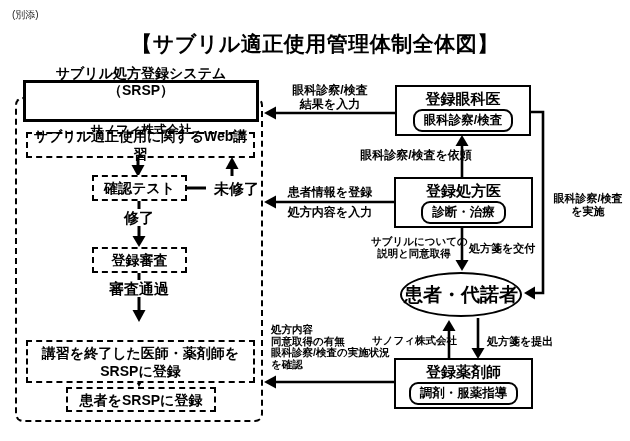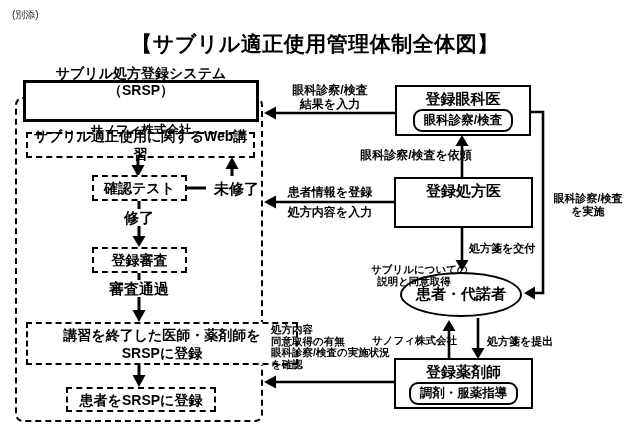--- a/index.html
+++ b/index.html
@@ -14,21 +14,21 @@
   .box{display:flex;flex-direction:column;align-items:center;justify-content:center;
        text-align:center;font-weight:bold;background:#fff;z-index:3;}
   .solid{border:3px solid #000;gap:24px;}
   .dashed{border:2px dashed #000;}
   .container-dashed{border:2px dashed #000;border-radius:8px;z-index:1;background:transparent;}
   .actor{border:2.5px solid #000;justify-content:flex-start;padding-top:2px;}
   .actor .actor-title{font-size:15px;line-height:19px;}
   .pill{border:2px solid #000;border-radius:9px;font-size:12.5px;font-weight:bold;
         padding:1px 9px 2px 9px;margin-top:1px;white-space:nowrap;background:#fff;line-height:16px;}
   .ellipse{border:2.5px solid #000;border-radius:50%;display:flex;align-items:center;justify-content:center;
-           font-size:15px;font-weight:bold;background:#fff;z-index:3;}
+           font-size:19px;font-weight:bold;background:#fff;z-index:3;}
   .lbl{font-weight:bold;z-index:4;white-space:nowrap;}
   .lbl.c{text-align:center;}
   .lbl.l{text-align:left;}
   .f15{font-size:15px;line-height:17px;}
   .f14{font-size:14px;line-height:18px;}
   .f12{font-size:12px;line-height:13.5px;}
   .f11{font-size:11px;line-height:12.5px;}
   .f105{font-size:10.5px;line-height:11.5px;}
   svg#wires{position:absolute;left:0;top:0;z-index:2;}
   .srsp-line1{font-size:14px;line-height:17px;}
@@ -94,34 +94,35 @@
   <div class="abs box dashed f14" style="left:92px;top:175px;width:95px;height:26px;">確認テスト</div>
 
   <div class="abs lbl l f15" style="left:207px;top:180px;width:52px;text-align:right;">未修了</div>
 
   <div class="abs lbl c f15" style="left:111px;top:209px;width:56px;">修了</div>
 
   <div class="abs box dashed f14" style="left:92px;top:247px;width:95px;height:26px;">登録審査</div>
 
   <div class="abs lbl c f15" style="left:103px;top:280px;width:72px;">審査通過</div>
 
-  <div class="abs box dashed" style="left:26px;top:322px;width:272px;height:43px;">
+  <div class="abs box dashed" style="left:26px;top:340px;width:229px;height:43px;">
     <div class="f14">講習を終了した医師・薬剤師を</div>
     <div class="f14">SRSPに登録</div>
   </div>
 
   <div class="abs box dashed f14" style="left:66px;top:387px;width:150px;height:25px;">患者をSRSPに登録</div>
 
   <div class="abs box actor" style="left:395px;top:85px;width:136px;height:51px;">
     <div class="actor-title">登録眼科医</div>
     <div class="pill">眼科診察/検査</div>
   </div>
 
   <div class="abs box actor" style="left:394px;top:177px;width:139px;height:51px;">
     <div class="actor-title">登録処方医</div>
+    <div class="pill">診断・治療</div>
   </div>
 
   <div class="abs ellipse" style="left:400px;top:272px;width:122px;height:45px;">
     <span>患者・代諾者</span>
   </div>
 
   <div class="abs box actor" style="left:394px;top:358px;width:139px;height:51px;">
     <div class="actor-title">登録薬剤師</div>
     <div class="pill">調剤・服薬指導</div>
   </div>
@@ -129,21 +130,21 @@
   <div class="abs lbl c f12" style="left:276px;top:84px;width:108px;">
     <div>眼科診察/検査</div>
     <div>結果を入力</div>
   </div>
 
   <div class="abs lbl c f12" style="left:352px;top:149px;width:128px;">眼科診察/検査を依頼</div>
 
   <div class="abs lbl c f12" style="left:276px;top:186px;width:108px;">患者情報を登録</div>
   <div class="abs lbl c f12" style="left:276px;top:206px;width:108px;">処方内容を入力</div>
 
-  <div class="abs lbl c f105" style="left:371px;top:236px;width:86px;margin-top:28px;">
+  <div class="abs lbl c f105" style="left:371px;top:236px;width:86px;">
     <div>サブリルについての</div>
     <div>説明と同意取得</div>
   </div>
 
   <div class="abs lbl l f11" style="left:469px;top:242px;width:72px;">処方箋を交付</div>
 
   <div class="abs lbl c f11" style="left:546px;top:192px;width:84px;">
     <div>眼科診察/検査</div>
     <div>を実施</div>
   </div>

